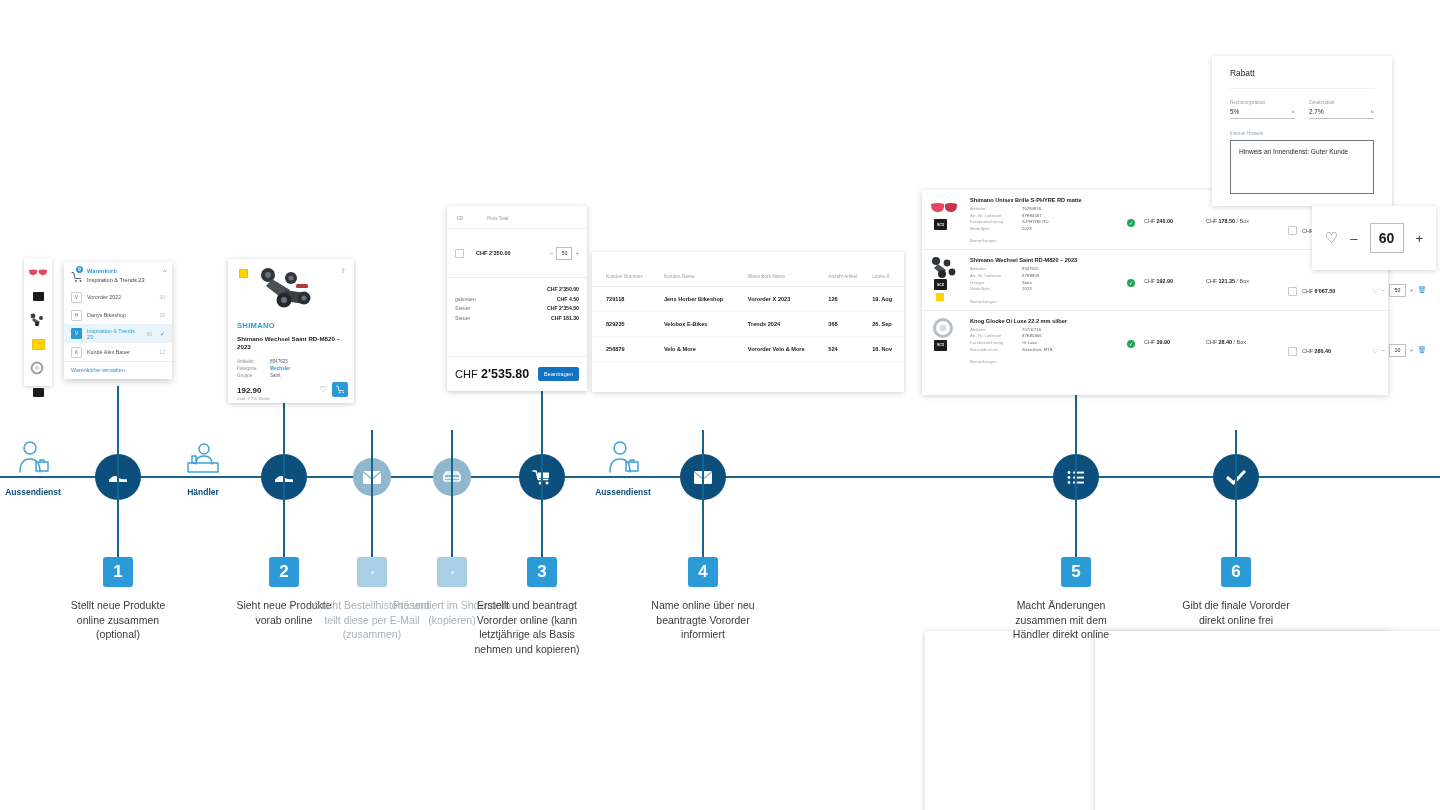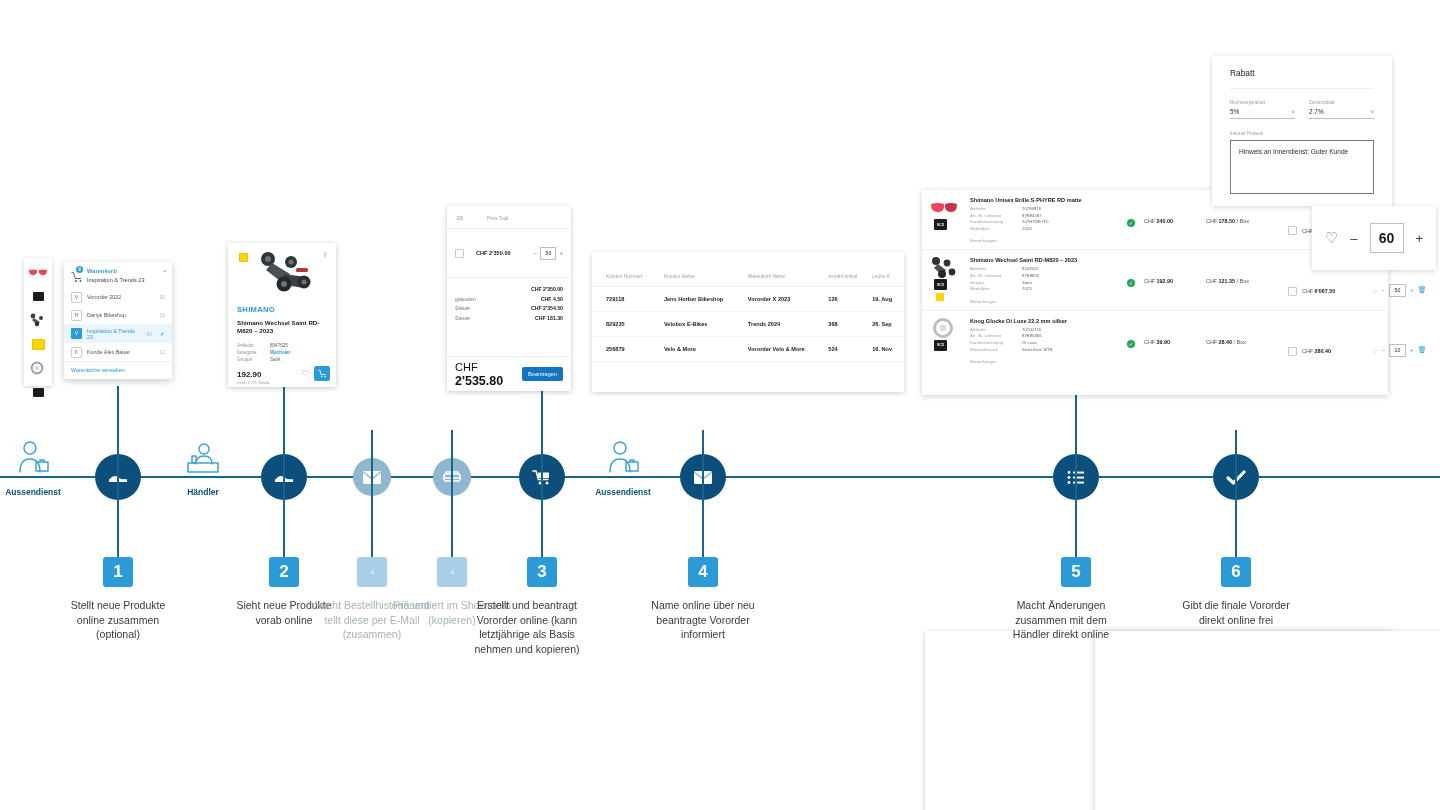--- a/index.html
+++ b/index.html
@@ -45,36 +45,36 @@
   .dd-item{display:flex;align-items:center;gap:5px;padding:3.5px 7px;font-size:5.4px;color:#555;}
   .dd-item.sel{background:#eaf4fb;color:#2c9ad6;}
   .dd-k{width:9px;height:9px;border:1px solid #c9cfd4;border-radius:1px;display:flex;align-items:center;justify-content:center;
         font-size:4.6px;color:#666;flex:0 0 9px;}
   .dd-item.sel .dd-k{background:#2c9ad6;border-color:#2c9ad6;color:#fff;}
   .dd-n{margin-left:auto;font-size:5px;color:#b3b9bd;}
   .dd-chk{font-size:6px;color:#1d74a8;margin-left:3px;}
   .dd-foot{padding:5px 7px 6px;font-size:5.4px;color:#2c9ad6;border-top:1px solid #eef1f3;}
 
   
-  .pcard{position:absolute;left:228px;top:243px;width:108px;height:144px;background:#fff;box-shadow:0 1px 5px rgba(0,0,0,.22);}
+  .pcard{position:absolute;left:228px;top:259px;width:126px;height:144px;background:#fff;box-shadow:0 1px 5px rgba(0,0,0,.22);}
   .pc-top{position:relative;height:62px;}
   .pc-flag{position:absolute;left:9px;top:8px;width:9px;height:9px;background:#ffd400;border:2px solid #fff;box-shadow:0 0 0 1px #e9c400 inset;}
   .pc-share{position:absolute;right:8px;top:8px;font-size:7px;color:#9aa3a9;}
   .pc-brand{font-size:7.6px;font-weight:bold;color:#2c9ad6;letter-spacing:.3px;padding:0 9px;}
   .pc-title{font-size:6.2px;font-weight:bold;color:#222;line-height:8.4px;padding:5px 9px 0;}
   .pc-spec{padding:6px 9px 0;font-size:4.6px;color:#8b9499;line-height:7.2px;display:grid;grid-template-columns:33px 1fr;}
   .pc-spec b{color:#5b6166;font-weight:normal;}
   .pc-spec .lnk{color:#2c9ad6;font-weight:bold;}
   .pc-price{font-size:8px;font-weight:bold;color:#1b1b1b;padding:7px 9px 0;}
   .pc-vat{font-size:4.4px;color:#9aa3a9;padding:1px 9px 0;}
   .pc-acts{position:absolute;right:6px;bottom:6px;display:flex;align-items:center;gap:5px;}
   .pc-cart{width:16px;height:15px;background:#2c9ad6;border-radius:2px;display:flex;align-items:center;justify-content:center;}
 
   
-  .cc{position:absolute;left:447px;top:206px;width:124px;height:185px;background:#fff;box-shadow:0 1px 5px rgba(0,0,0,.22);}
+  .cc{position:absolute;left:447px;top:206px;width:140px;height:185px;background:#fff;box-shadow:0 1px 5px rgba(0,0,0,.22);}
   .cc-head{display:flex;font-size:4.6px;color:#9aa3a9;padding:10px 10px 7px;}
   .cc-head .c1{width:30px;}
   .cc-row{border-top:1px solid #edf0f2;border-bottom:1px solid #edf0f2;height:48px;display:flex;align-items:center;padding:0 8px;}
   .cc-chk{width:7px;height:7px;border:1px solid #c4cace;border-radius:1px;}
   .cc-amt{font-size:5.6px;font-weight:bold;color:#222;margin-left:12px;}
   .cc-stepper{margin-left:auto;display:flex;align-items:center;gap:3px;font-size:6px;color:#777;}
   .cc-qty{width:14px;height:11px;border:1px solid #b9c0c5;display:flex;align-items:center;justify-content:center;font-size:5.2px;color:#333;}
   .cc-sum{padding:7px 8px 0;font-size:5.2px;color:#4c5257;}
   .cc-sum div{display:flex;justify-content:space-between;line-height:9.6px;}
   .cc-sum .lbl{color:#6f777c;}

